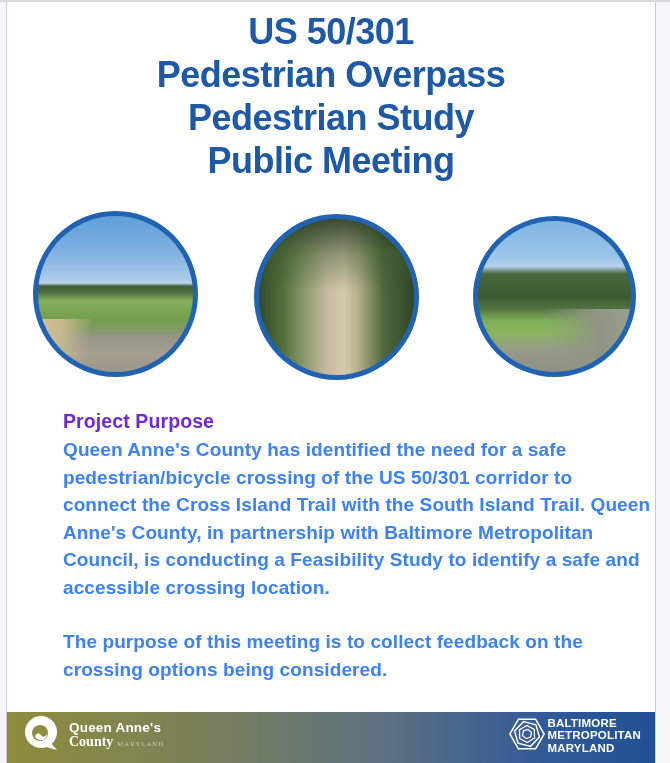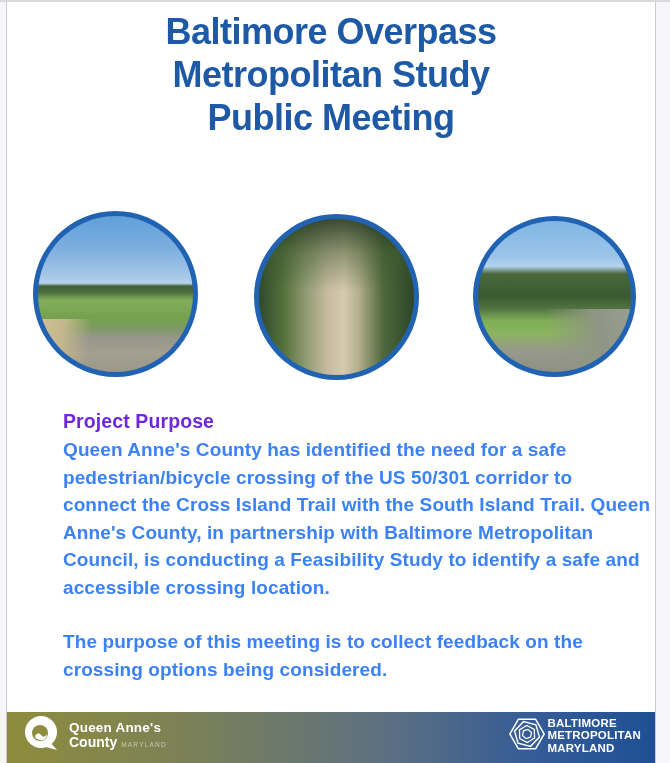--- a/index.html
+++ b/index.html
@@ -78,38 +78,39 @@
   
   .footer {
     position:absolute; left:0; right:0; bottom:0; height:51px;
     background:linear-gradient(90deg, #8e8c3d 0%, #7b8157 28%, #5d7081 58%, #335b97 82%, #1f5094 100%);
     display:flex; align-items:center; justify-content:space-between;
     padding:0 14px 4px 16px;
   }
   .logo-left { display:flex; align-items:center; gap:8px; }
   .qac-text { color:#ffffff; line-height:1.05; }
   .qac-line1 { font-size:13.5px; font-weight:700; letter-spacing:0.2px; }
-  .qac-line2 { font-size:14px; font-weight:700; display:flex; align-items:baseline; gap:4px; }
+  .qac-line2 { font-size:14px; font-weight:700; display:flex; align-items:baseline; gap:4px;font-family:Liberation Serif, serif; }
   .qac-state { font-size:6.5px; font-weight:400; letter-spacing:1.2px; color:rgba(255,255,255,0.55); }
   .logo-right { display:flex; align-items:center; }
   .bmc-text {
     color:#ffffff; font-weight:700; font-size:11.5px; line-height:1.1;
     letter-spacing:0.2px;
   }
 </style>
 </head>
 <body>
 
 <div class="viewer-topline"></div>
 
 <div class="page">
 
   <div class="title">
-    <div>Baltimore Overpass</div>
-    <div>Metropolitan Study</div>
+    <div>US 50/301</div>
+    <div>Pedestrian Overpass</div>
+    <div>Pedestrian Study</div>
     <div>Public Meeting</div>
   </div>
 
   <div class="photo photo-1"></div>
   <div class="photo photo-2"></div>
   <div class="photo photo-3"></div>
 
   <div class="content">
     <h2>Project Purpose</h2>
     <p>Queen Anne's County has identified the need for a safe pedestrian/bicycle crossing of the US 50/301 corridor to connect the Cross Island Trail with the South Island Trail. Queen Anne's County, in partnership with Baltimore Metropolitan Council, is conducting a Feasibility Study to identify a safe and accessible crossing location.</p>

